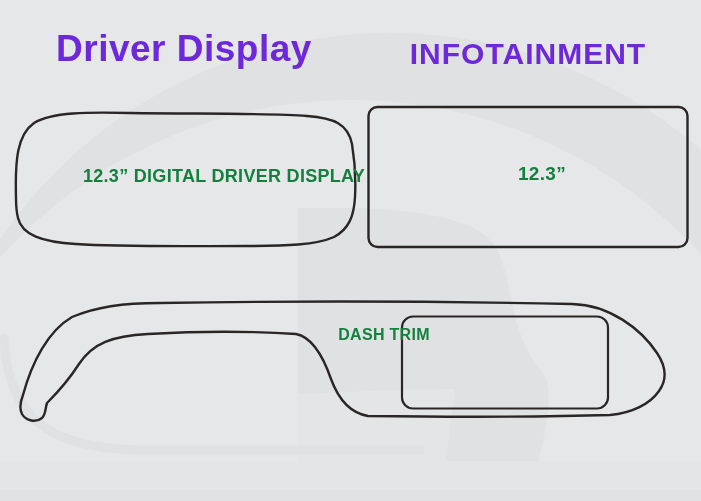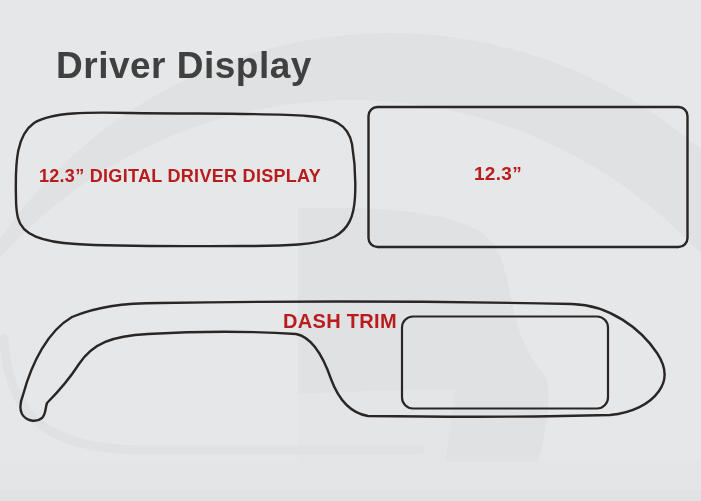--- a/index.html
+++ b/index.html
@@ -6,30 +6,29 @@
   .stage{
     position:relative;
     width:701px;height:501px;
     background:#e6e7e8;
     overflow:hidden;
     font-family:"Liberation Sans", sans-serif;
   }
   .stage svg{position:absolute;left:0;top:0;}
   .txt{position:absolute;line-height:1.05;text-align:center;white-space:nowrap;}
   .title{
-    color:#404040;
+    color:#6d28d9;
     font-weight:700;
-    margin-top:17px;
   }
   .title-driver{left:28px;top:30px;width:312px;font-size:37px;letter-spacing:0.5px;}
   .title-info{left:378px;top:38px;width:300px;font-size:30px;letter-spacing:1px;}
-  .accent{color:#b91c1c;font-weight:700;}
+  .accent{color:#15803d;font-weight:700;margin-left:44px;}
   .label-driver{left:18px;top:167px;width:324px;font-size:18px;letter-spacing:0.3px;}
   .label-info{left:368px;top:164px;width:260px;font-size:19px;letter-spacing:0.3px;}
-  .label-dash{left:265px;top:311px;width:150px;font-size:20px;letter-spacing:0.3px;}
+  .label-dash{left:265px;top:327px;width:150px;font-size:16px;letter-spacing:0.3px;}
 </style>
 </head>
 <body>
 
 <div class="stage">
 
   <svg width="701" height="501" viewBox="0 0 701 501">
     <circle cx="390" cy="505" r="472" fill="#e0e1e2"></circle>
     <circle cx="352" cy="572" r="472" fill="#e6e7e8"></circle>
     <path d="M 298,208 C 385,206 468,212 492,242 C 514,268 506,332 542,372 C 554,386 550,424 528,501 L 298,501 Z" fill="#e0e1e2"></path>
@@ -70,20 +69,21 @@
              C 70,378 58,392 47,403
              C 45,409 46,414 42,418
              C 36,423 26,421 22,414
              C 19,408 21,400 23,395 Z" fill="none" stroke="#2a2626" stroke-width="2.4" stroke-linejoin="round"></path>
 
     <rect x="402" y="316.5" width="206" height="92" rx="11" fill="none" stroke="#2a2626" stroke-width="2.2"></rect>
   </svg>
 
   <div class="txt title title-driver">Driver Display</div>
 
+  <div class="txt title title-info">INFOTAINMENT</div>
 
   <div class="txt accent label-driver">12.3” DIGITAL DRIVER DISPLAY</div>
 
   <div class="txt accent label-info">12.3”</div>
 
   <div class="txt accent label-dash">DASH TRIM</div>
 
 </div>
 
 </body></html>

